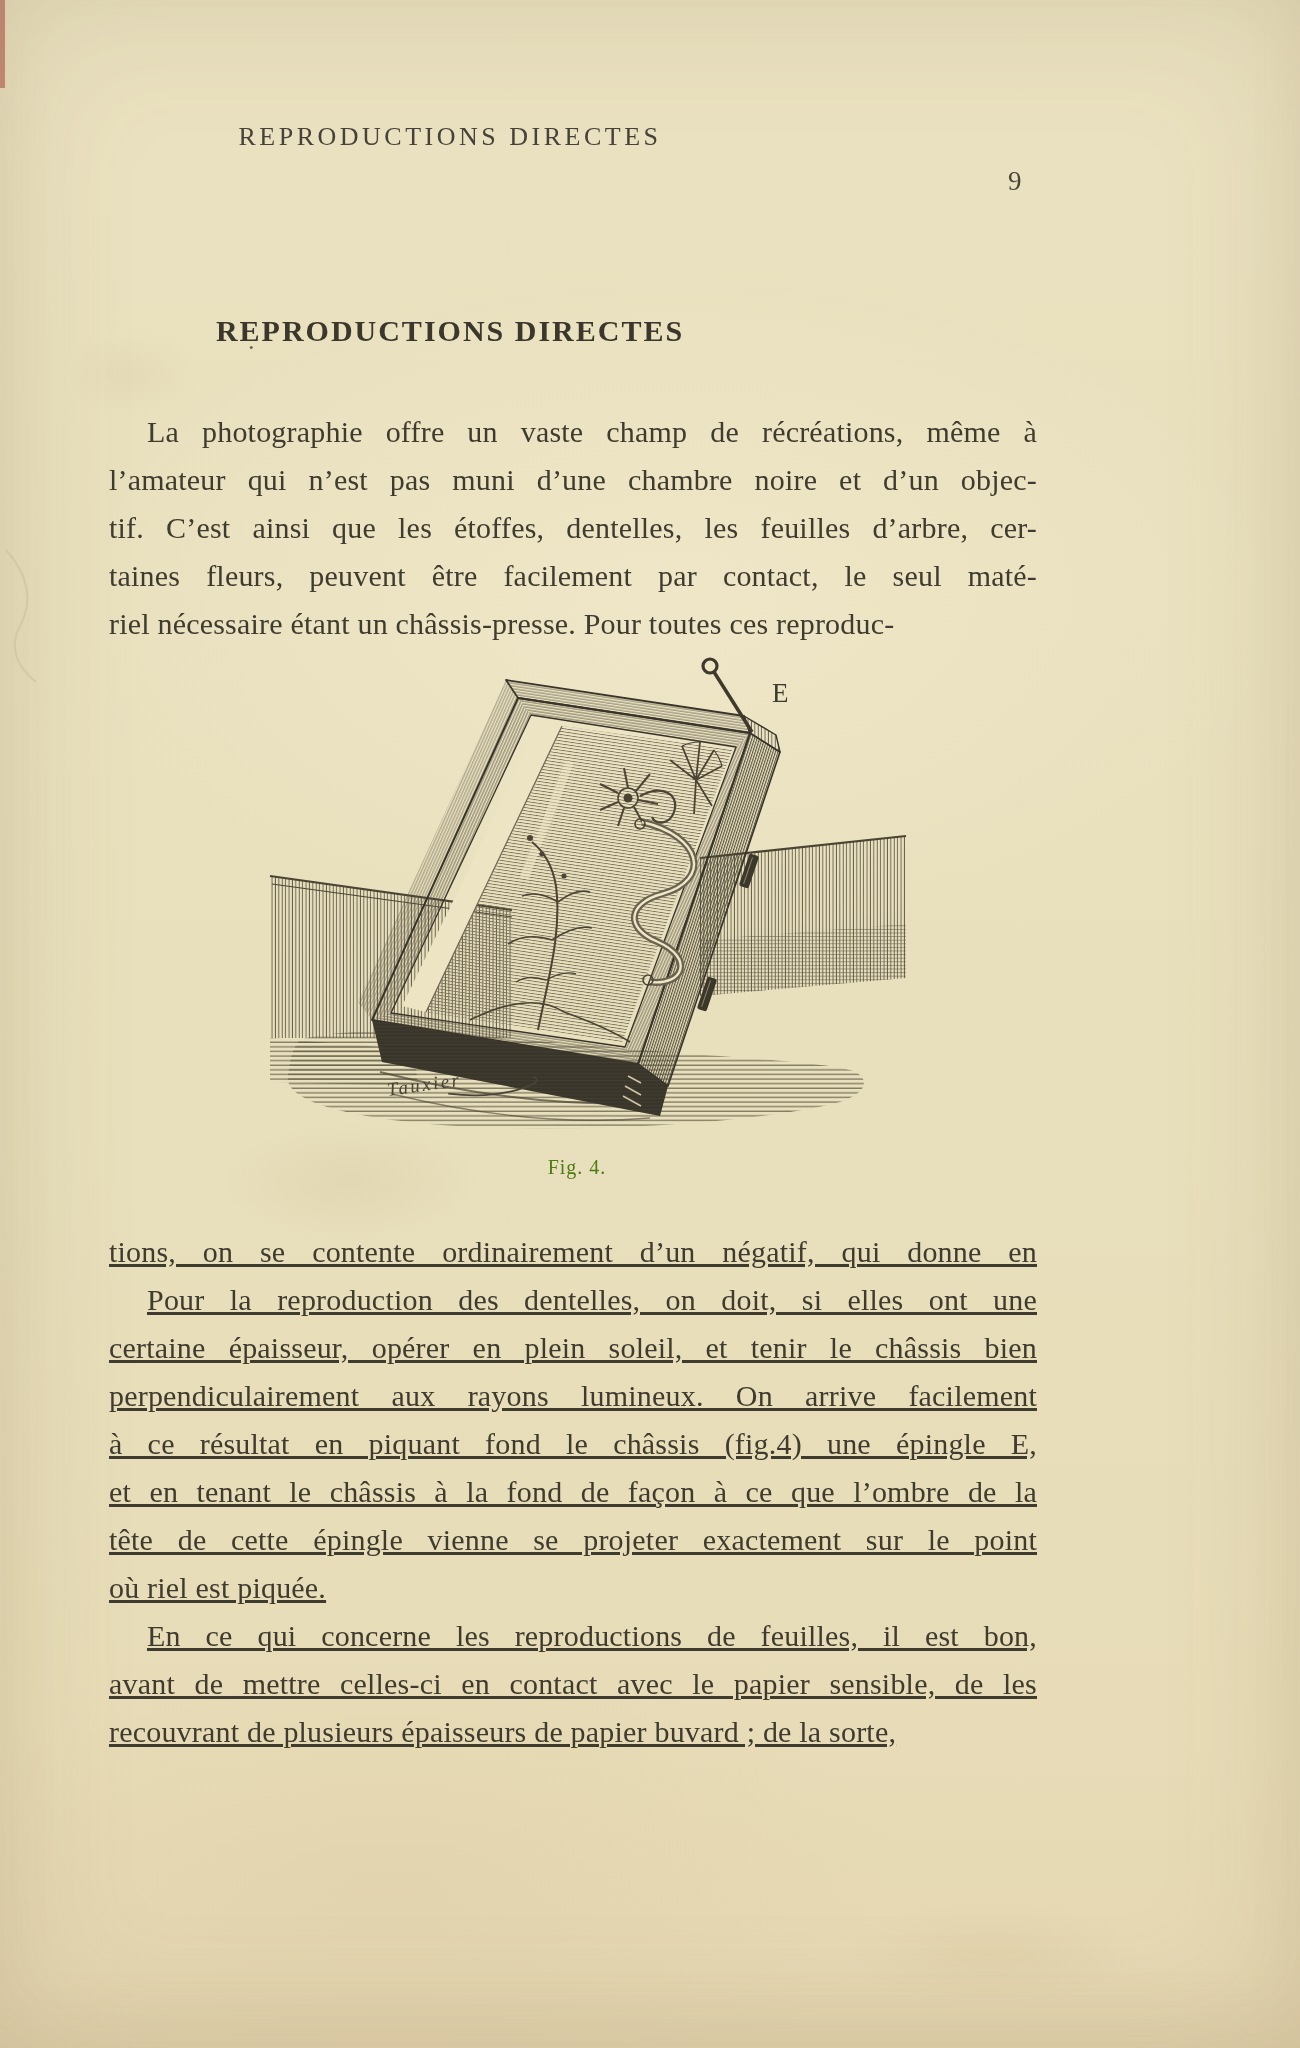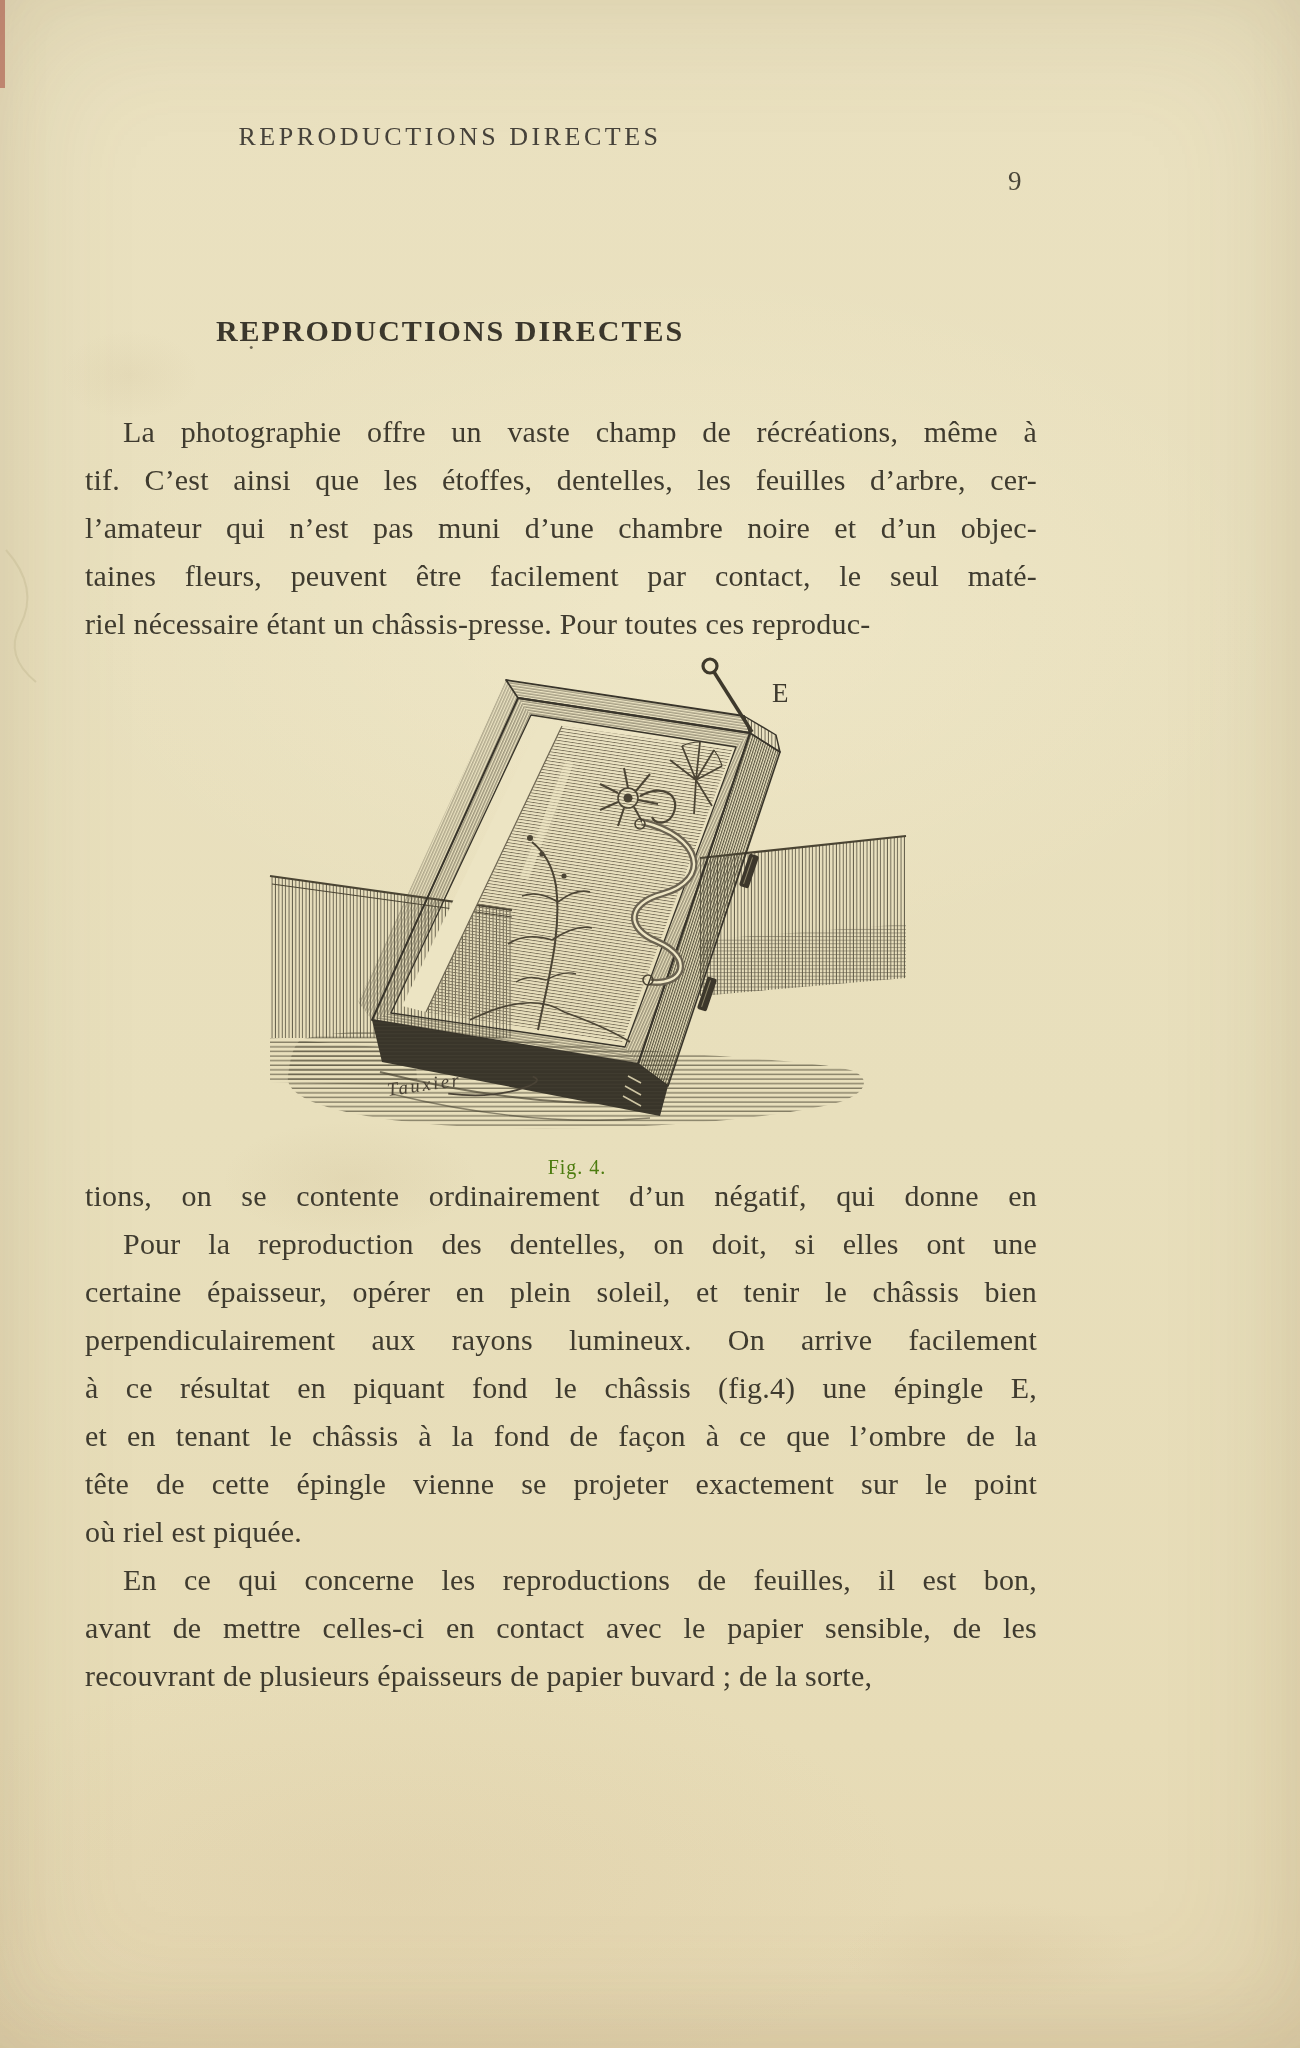--- a/index.html
+++ b/index.html
@@ -25,22 +25,22 @@
   }
   .page-number{position:absolute;left:1008px;top:166px;font-size:27px;color:#4a463a;}
   .section-title{
     position:absolute;left:150px;top:314px;width:600px;text-align:center;
     font-size:30px;font-weight:bold;letter-spacing:2px;color:#3b372c;white-space:nowrap;
   }
   .stray-dot{position:absolute;left:248px;top:326px;font-size:26px;color:#6a6350;}
 
   .textcol{position:absolute;left:85px;width:952px;color:#3f3b2f;font-size:30px;line-height:48px;}
   .textcol.p1{top:408px;}
-  .textcol.p2{top:1172px;}
-  .bodyline{text-align:justify;text-align-last:justify;white-space:normal;letter-spacing:.2px;}
+  .textcol.p2{top:1228px;text-decoration:underline;}
+  .bodyline{text-align:justify;text-align-last:justify;white-space:normal;letter-spacing:.2px;margin-left:24px;}
   .bodyline.lastline{text-align-last:left;}
   .bodyline.indent{text-indent:38px;}
 
   .figure-wrap{position:absolute;left:230px;top:640px;width:700px;height:520px;}
   .figure-caption{
     position:absolute;left:427px;top:1156px;width:300px;text-align:center;
     font-size:20px;letter-spacing:1px;color:#4d7c0f;
   }
   .crease{position:absolute;left:0;top:540px;}
 </style>
@@ -57,22 +57,22 @@
   <path d="M6,10 q34,38 14,76 q-16,30 16,56" fill="none" stroke="#cfc5a0" stroke-width="2" opacity=".8"></path>
 </svg>
 
 <div class="running-title">REPRODUCTIONS DIRECTES</div>
 <div class="page-number">9</div>
 <div class="section-title">REPRODUCTIONS DIRECTES</div>
 <div class="stray-dot">.</div>
 
 <div class="textcol p1">
     <div class="bodyline indent">La photographie offre un vaste champ de récréations, même à</div>
+    <div class="bodyline">l’amateur qui n’est pas muni d’une chambre noire et d’un objec-</div>
     <div class="bodyline">tif. C’est ainsi que les étoffes, dentelles, les feuilles d’arbre, cer-</div>
-    <div class="bodyline">l’amateur qui n’est pas muni d’une chambre noire et d’un objec-</div>
     <div class="bodyline">taines fleurs, peuvent être facilement par contact, le seul maté-</div>
     <div class="bodyline lastline">riel nécessaire étant un châssis-presse. Pour toutes ces reproduc-</div>
   </div>
 
 <div class="figure-wrap">
 <svg width="700" height="520" viewBox="0 0 700 520">
   <defs>
     <pattern id="hv" width="3.4" height="12" patternUnits="userSpaceOnUse">
       <line x1="1.2" y1="0" x2="1.2" y2="12" stroke="#5d5745" stroke-width="0.9"></line>
     </pattern>

